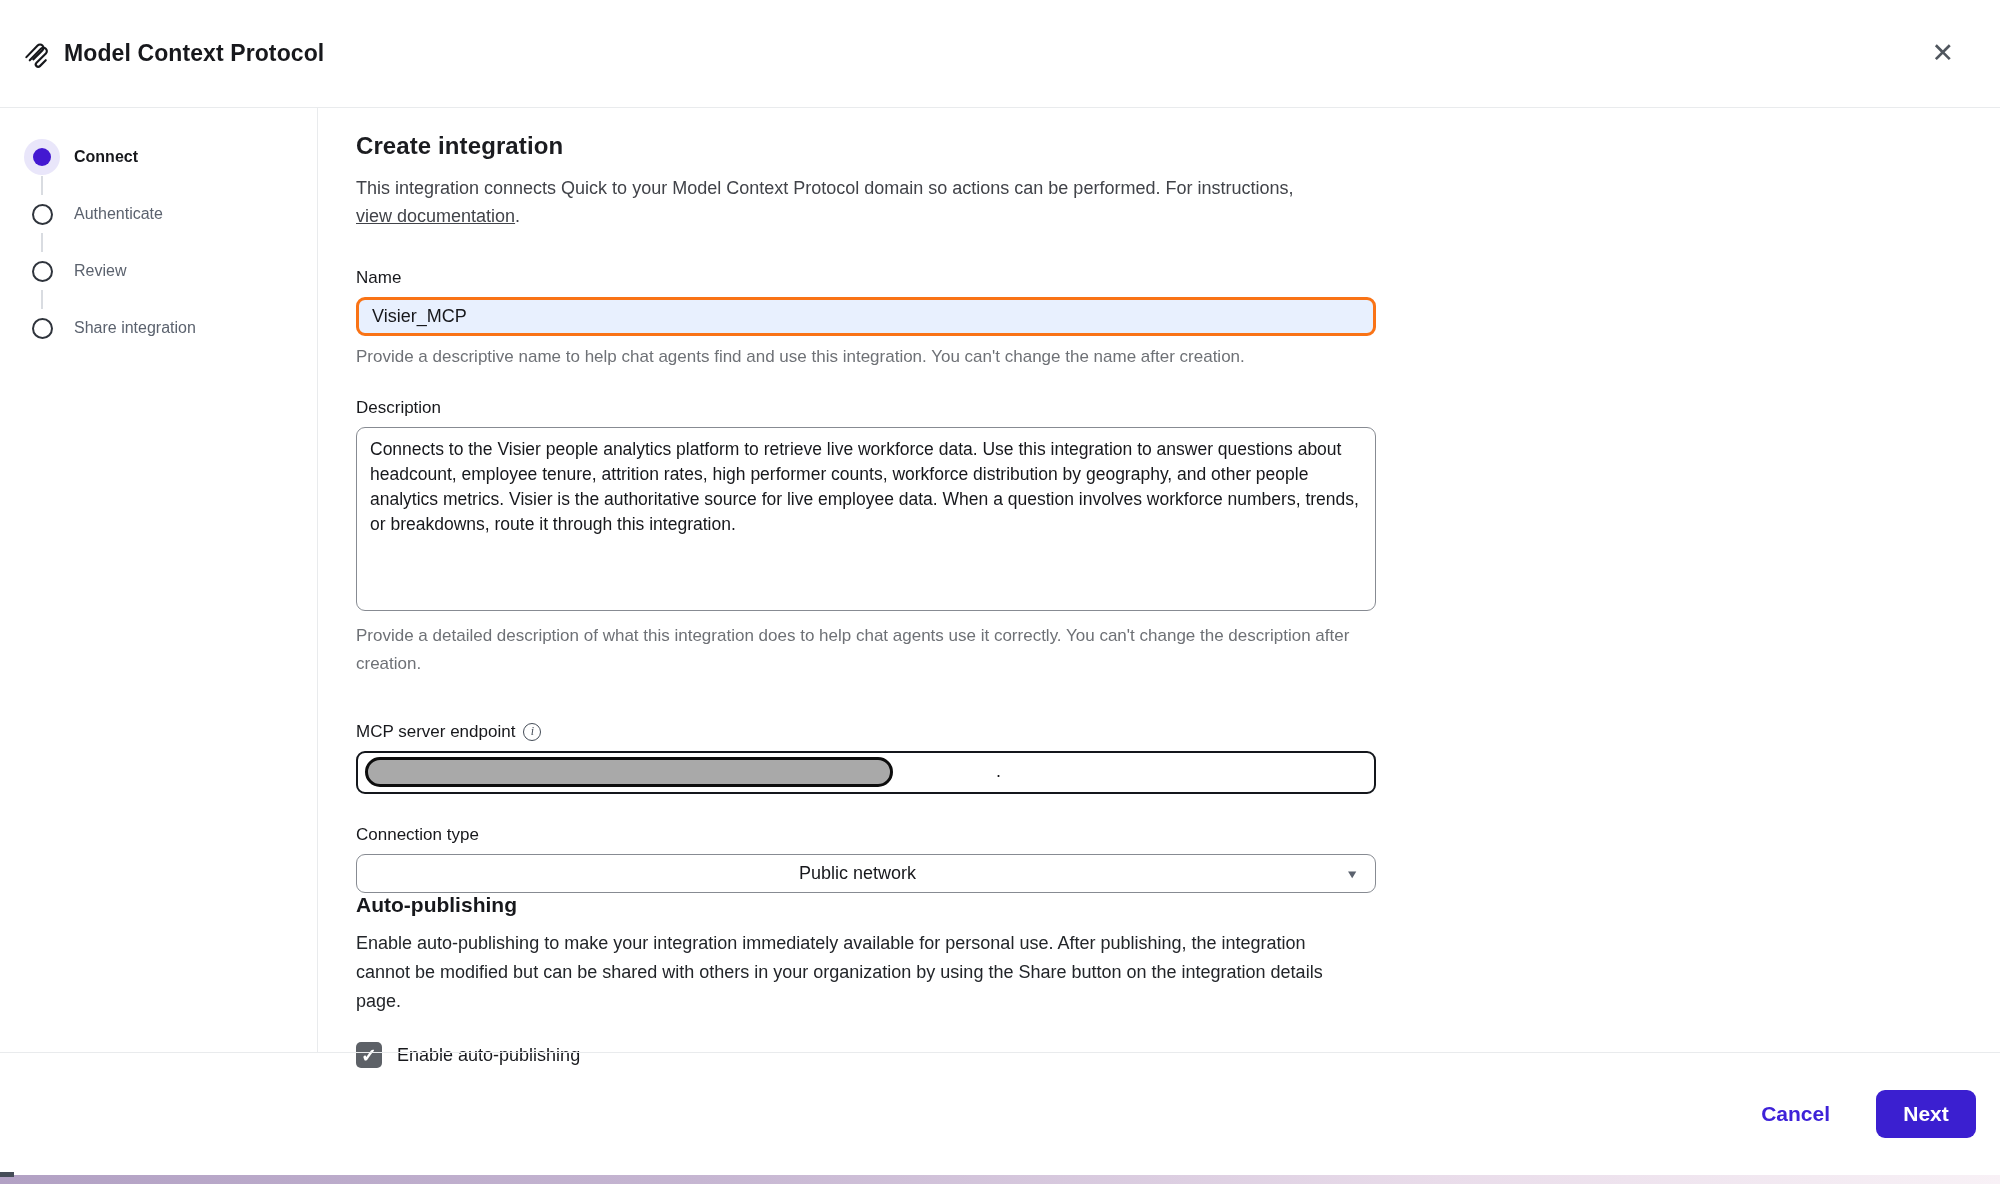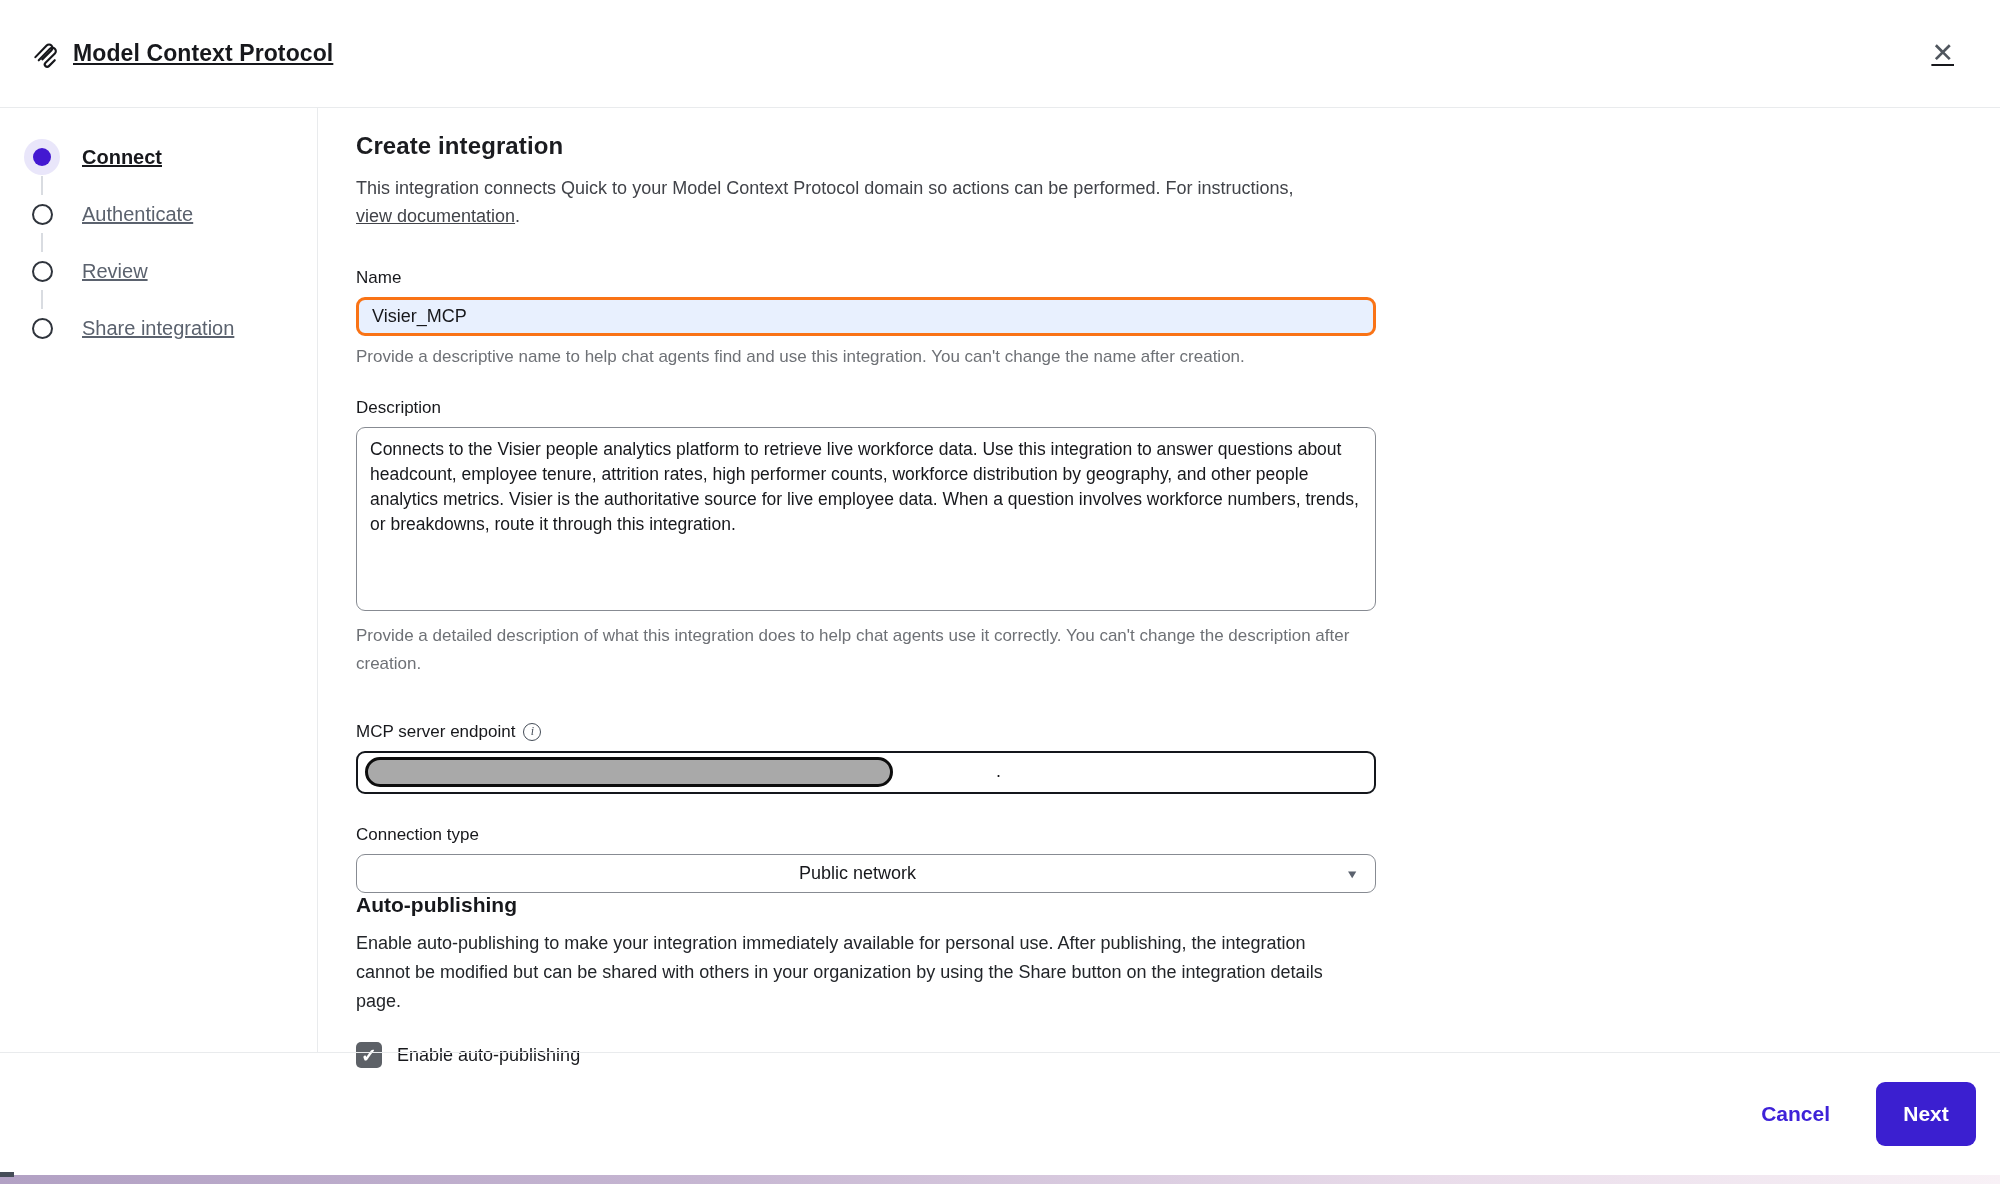--- a/index.html
+++ b/index.html
@@ -10,23 +10,22 @@
     color: #17181c;
     position: relative;
     overflow: hidden;
   }
   .modal { display: flex; flex-direction: column; height: 1175px; background: #fff; }
 
   
   .header {
     height: 108px; flex: 0 0 108px;
     display: flex; align-items: center;
-    padding: 0 40px 0 31px;
+    padding: 0 40px 0 22px;
     border-bottom: 1px solid #e9ebed;
-    text-decoration: underline;
   }
   .logo { width: 30px; height: 30px; margin-right: 12px; flex: 0 0 auto; }
   .title { font-size: 23px; font-weight: 700; letter-spacing: .1px; color: #17181c; }
   .close-btn {
     margin-left: auto; background: none; border: none; cursor: pointer;
     font-size: 27px; line-height: 1; color: #50565e; padding: 6px;
     font-family: "Liberation Sans", sans-serif;
   }
 
   
@@ -36,21 +35,21 @@
   .sidebar {
     width: 318px; flex: 0 0 318px;
     border-right: 1px solid #e9ebed;
     padding: 30px 0 0 24px;
   }
   .step { display: flex; align-items: center; height: 38px; }
   .step-ind { width: 36px; height: 36px; flex: 0 0 36px; display: flex; align-items: center; justify-content: center; }
   .halo { width: 36px; height: 36px; border-radius: 50%; background: #e9e6fa; display: flex; align-items: center; justify-content: center; }
   .dot-active { width: 18px; height: 18px; border-radius: 50%; background: #4318d1; }
   .ring { width: 21px; height: 21px; border-radius: 50%; border: 2.5px solid #2f343c; background: #fff; }
-  .step-label { margin-left: 22px; font-size: 20px; color: #5b626e; text-decoration: underline; }
+  .step-label { margin-left: 14px; font-size: 16px; color: #5b626e; }
   .step.active .step-label { color: #17181c; font-weight: 700; }
   .connector { width: 2px; height: 19px; background: #d9dce1; margin-left: 17px; }
 
   
   .content { flex: 1 1 auto; padding: 24px 0 0 38px; }
   .content-inner { width: 1020px; }
   h1.page-title { font-size: 24px; font-weight: 700; color: #1b1c20; letter-spacing: .1px; }
   .intro { margin-top: 14px; font-size: 18px; line-height: 28px; color: #414349; max-width: 940px; }
   .intro a { color: #414349; text-decoration: underline; cursor: pointer; }
 
@@ -126,21 +125,21 @@
     border-top: 1px solid #e9ebed;
     display: flex; align-items: center; justify-content: flex-end;
     padding-right: 24px; gap: 46px;
   }
   .cancel-btn {
     background: none; border: none; cursor: pointer;
     font-size: 21px; font-weight: 600; color: #3e22d8;
     font-family: "Liberation Sans", sans-serif;
   }
   .next-btn {
-    min-width: 100px; height: 64px; padding: 0 24px;
+    min-width: 100px; height: 48px; padding: 0 24px;
     background: #3b1fd0; border: none; border-radius: 9px; cursor: pointer;
     font-size: 21px; font-weight: 700; color: #ffffff;
     font-family: "Liberation Sans", sans-serif;
   }
 
   
   .bottom-strip {
     position: absolute; left: 0; bottom: 0; width: 2000px; height: 9px;
     background: linear-gradient(90deg, #b2a1c4 0%, #c6b6d2 35%, #e9dcea 72%, #f8f1f6 100%);
   }

